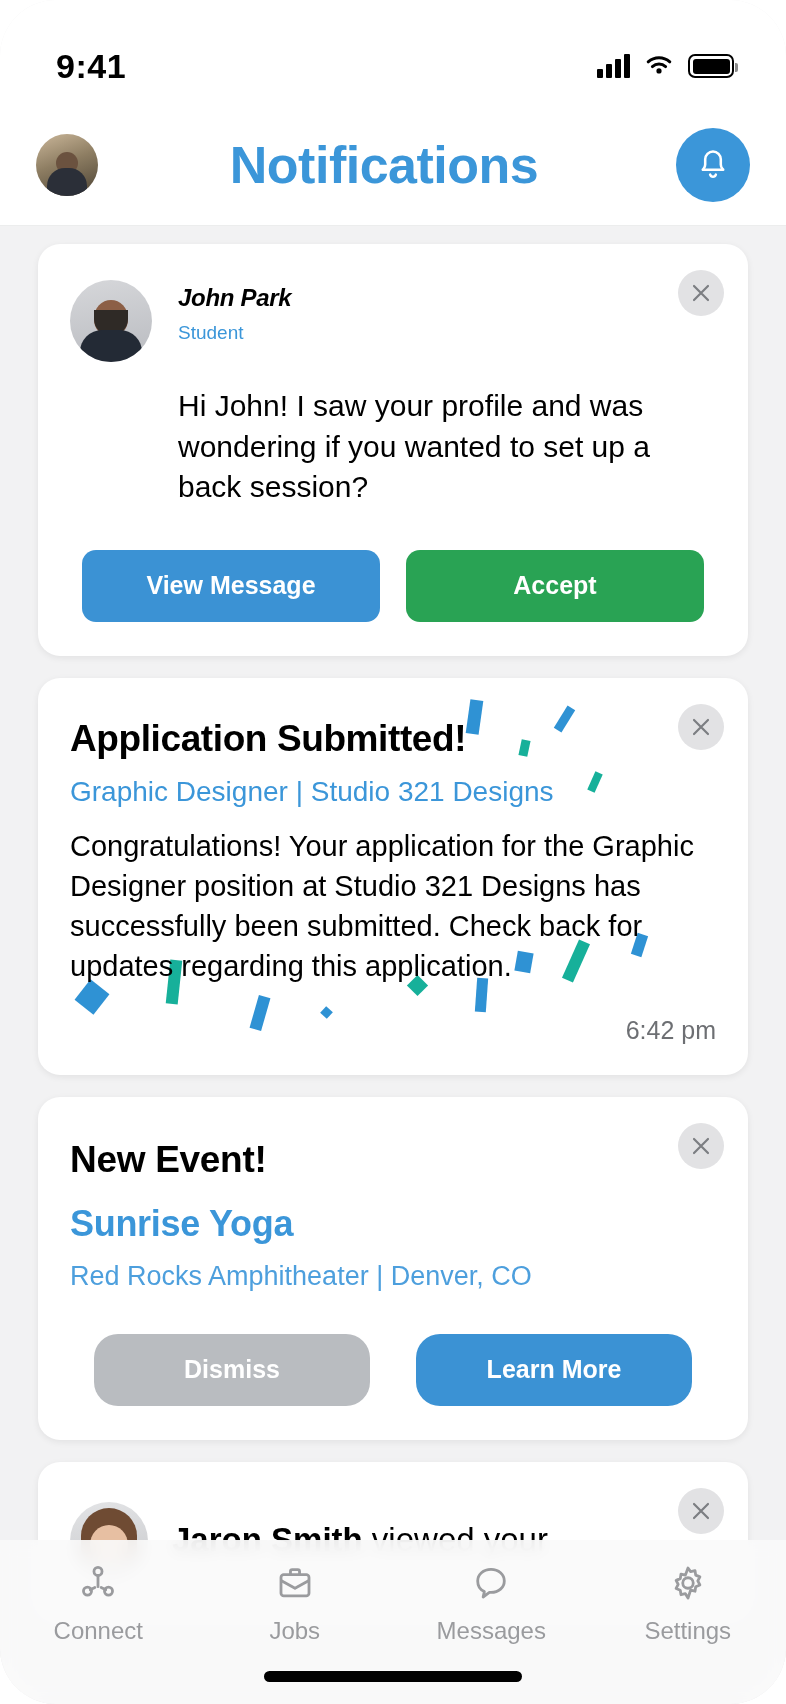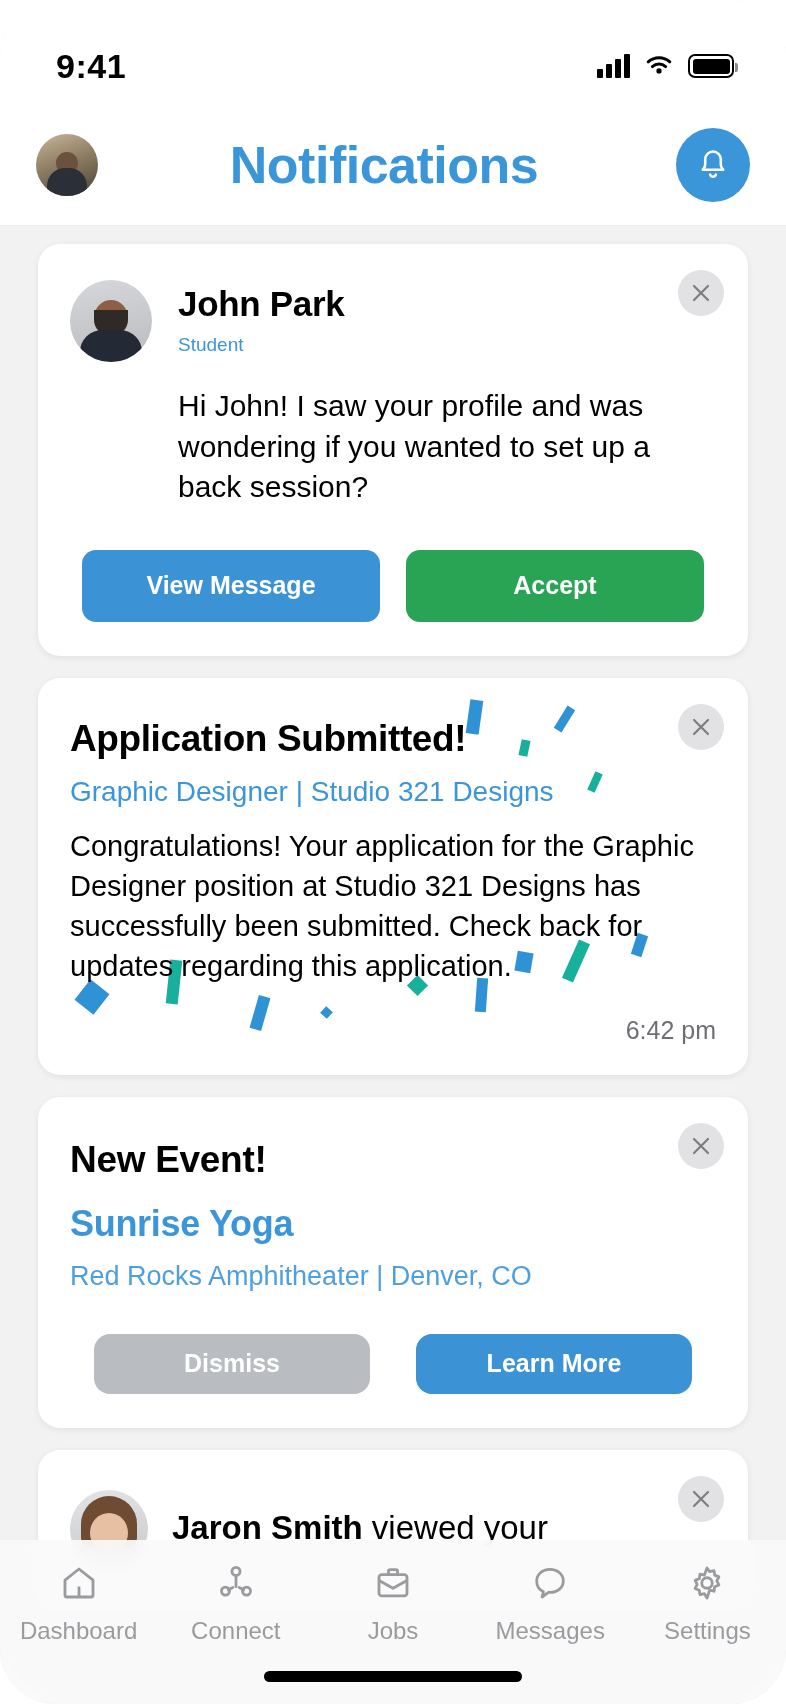--- a/index.html
+++ b/index.html
@@ -175,21 +175,21 @@
     width: 34px; height: 26px; border-radius: 0 0 18px 18px;
     background: #2f2a26;
   }
   .avatar-lg .body {
     position: absolute; left: 50%; bottom: 0;
     transform: translateX(-50%);
     width: 62px; height: 32px; border-radius: 22px 22px 0 0;
     background: #232a35;
   }
   .msg-meta { padding-top: 4px; }
-  .msg-name { font-size: 35px; font-weight: bold; color: #000; letter-spacing: -0.3px; }
+  .msg-name { font-size: 24px; font-weight: bold; color: #000; letter-spacing: -0.3px; font-style: italic; }
   .msg-role { font-size: 19px; color: #3b96d9; margin-top: 10px; }
   .msg-body {
     font-size: 30px;
     color: #000;
     line-height: 1.35;
     margin-top: 24px;
     padding-left: 108px;
   }
   .btn-row {
     display: flex;
@@ -223,21 +223,21 @@
   .app-time { font-size: 25px; color: #6d6f73; text-align: right; margin-top: 30px; position: relative; z-index: 2; }
   .confetti { position: absolute; inset: 0; pointer-events: none; z-index: 1; }
   .confetti i { position: absolute; display: block; }
 
   
   .card-event { padding: 42px 32px 34px 32px; }
   .ev-title { font-size: 37px; font-weight: bold; color: #000; letter-spacing: -0.3px; }
   .ev-name { font-size: 36px; font-weight: bold; color: #3b96d9; margin-top: 22px; letter-spacing: -0.3px; }
   .ev-loc { font-size: 27px; color: #4d9fdd; margin-top: 16px; }
   .ev-btn-row { display: flex; gap: 46px; margin-top: 42px; padding: 0 24px; }
-  .ev-btn-row .btn { height: 60px; border-radius: 16px; }
+  .ev-btn-row .btn { height: 72px; border-radius: 24px; }
 
   
   .card-view { padding: 40px 32px 40px 32px; display: flex; gap: 24px; align-items: center; }
   .avatar-md {
     width: 78px; height: 78px; border-radius: 50%;
     flex: 0 0 auto; overflow: hidden; position: relative;
     background: linear-gradient(170deg,#e3e4e6 0%, #c7c8cb 100%);
   }
   .avatar-md .hair {
     position: absolute; left: 50%; top: 8%;
@@ -403,27 +403,20 @@
       <div class="view-text">
         <b>Jaron Smith</b><span> viewed your</span>
       </div>
     </div>
 
   </div>
 
   <div class="tabbar">
     <button class="tab">
       <svg width="42" height="42" viewBox="0 0 24 24">
-        <path d="M4 10.4L12 4l8 6.4V19a1 1 0 01-1 1H5a1 1 0 01-1-1v-8.6z" fill="none" stroke="#9a9b9e" stroke-width="1.6" stroke-linejoin="round"></path>
-        <path d="M12 20v-6" stroke="#9a9b9e" stroke-width="1.6"></path>
-      </svg>
-      <span class="tab-label">Dashboard</span>
-    </button>
-    <button class="tab">
-      <svg width="42" height="42" viewBox="0 0 24 24">
         <circle cx="12" cy="5.4" r="2.3" fill="none" stroke="#9a9b9e" stroke-width="1.6"></circle>
         <circle cx="6" cy="16.6" r="2.3" fill="none" stroke="#9a9b9e" stroke-width="1.6"></circle>
         <circle cx="18" cy="16.6" r="2.3" fill="none" stroke="#9a9b9e" stroke-width="1.6"></circle>
         <path d="M12 7.7v6.4M10.2 14.6L7.6 15.9M13.8 14.6l2.6 1.3" stroke="#9a9b9e" stroke-width="1.6" stroke-linecap="round"></path>
       </svg>
       <span class="tab-label">Connect</span>
     </button>
     <button class="tab">
       <svg width="42" height="42" viewBox="0 0 24 24">
         <rect x="4" y="7.2" width="16" height="12.2" rx="1.6" fill="none" stroke="#9a9b9e" stroke-width="1.6"></rect>

